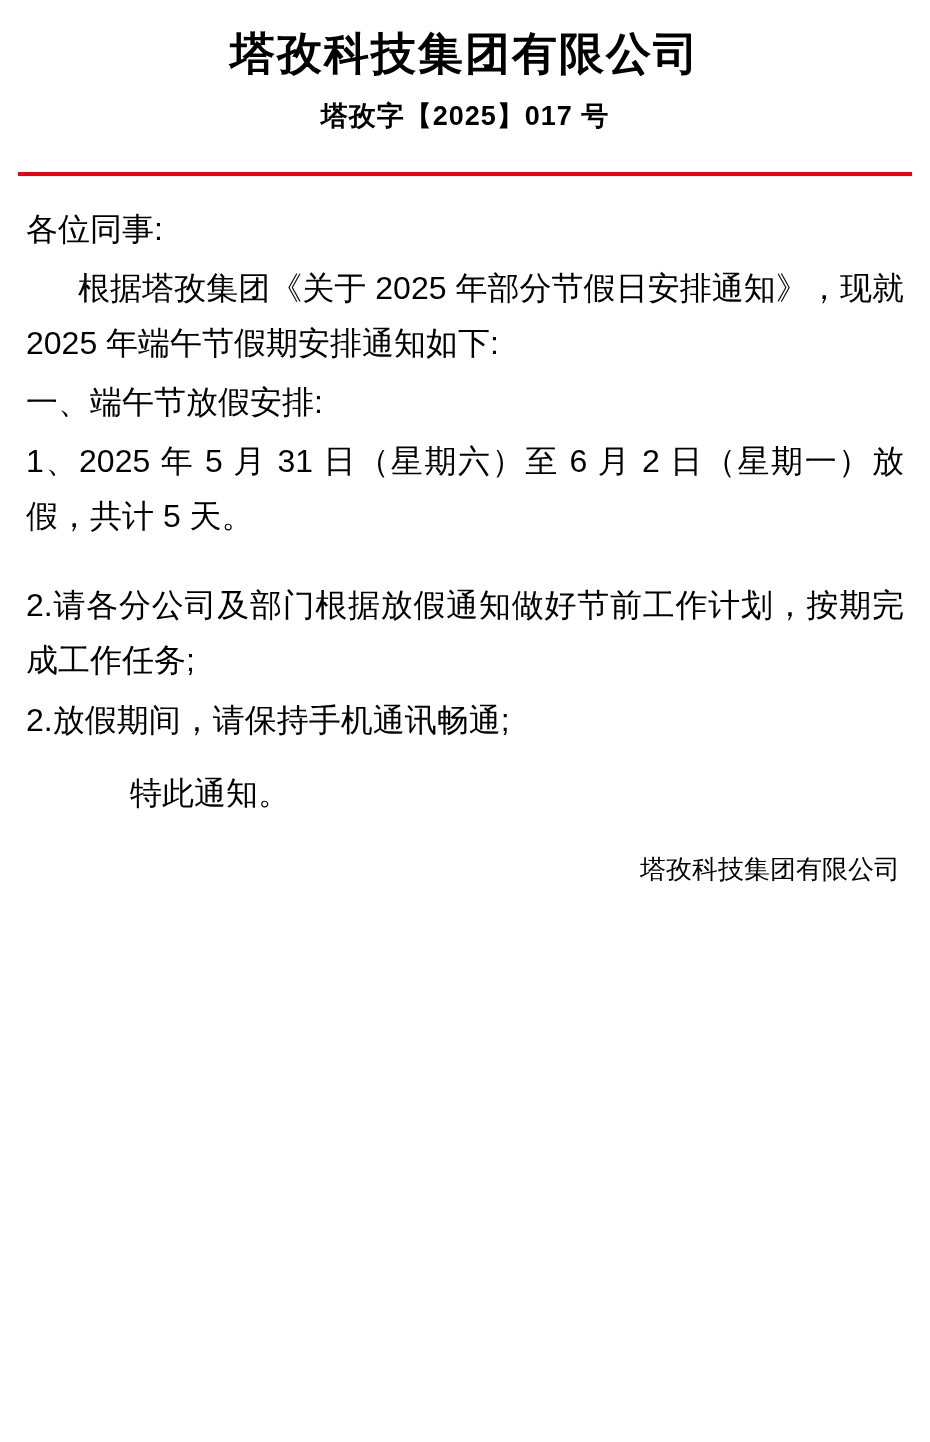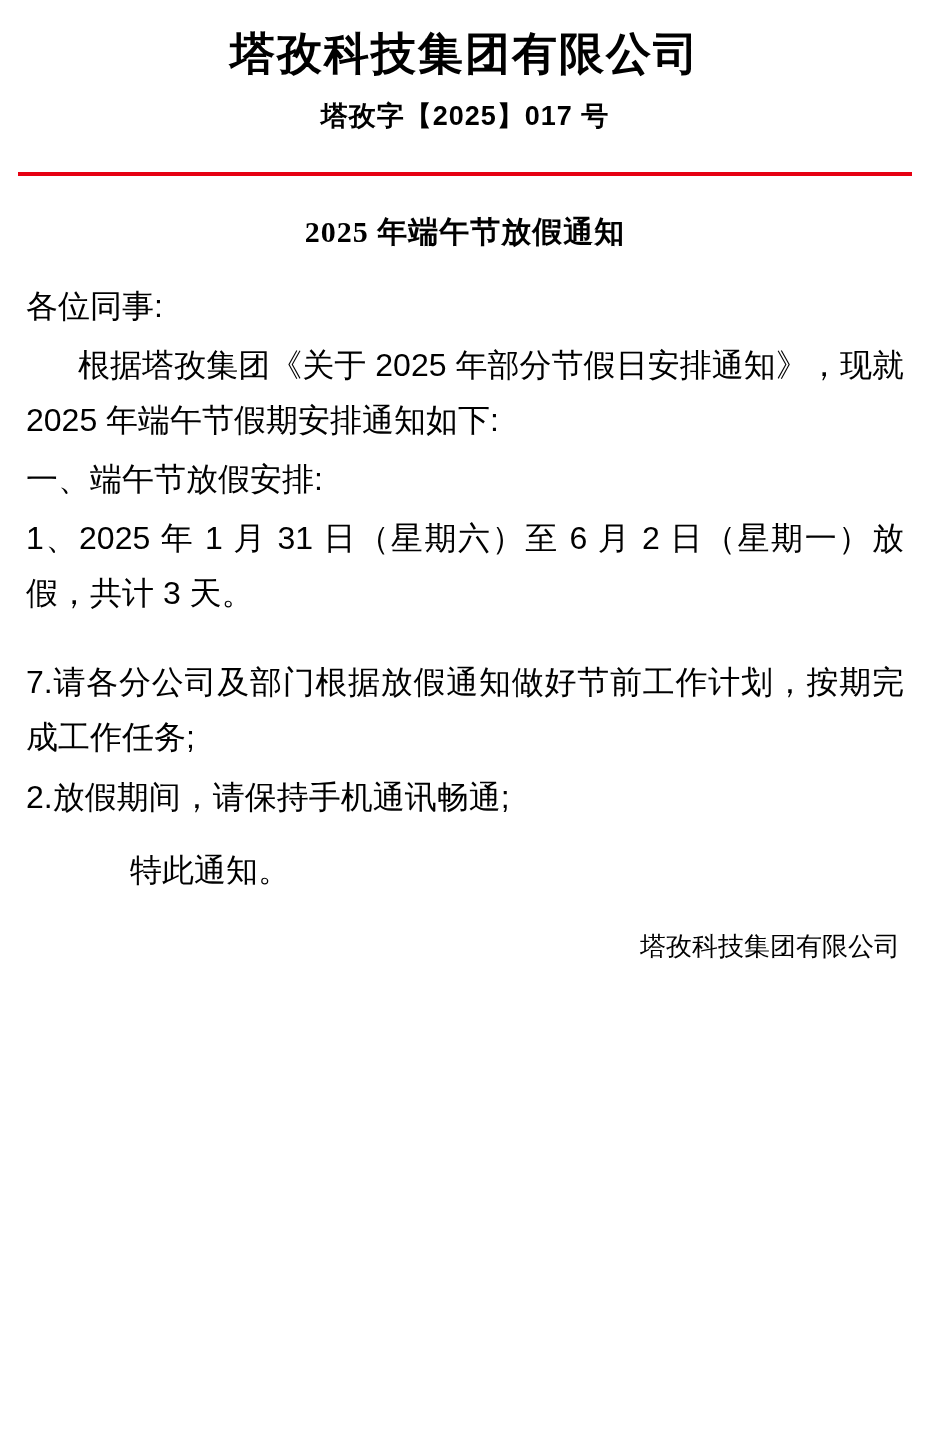--- a/index.html
+++ b/index.html
@@ -89,36 +89,35 @@
 <body>
 
 <div class="page">
 
   <div class="org-title">塔孜科技集团有限公司</div>
 
   <div class="doc-number">塔孜字【2025】017 号</div>
 
   <div class="red-rule" style="background: rgb(230, 0, 18);"></div>
 
-  <div class="doc-title">2025 年端午节放假通知</div>
 
   <div class="body-text">
 
     <p class="p">各位同事:</p>
 
     <p class="p indent">根据塔孜集团《关于 2025 年部分节假日安排通知》，现就 2025 年端午节假期安排通知如下:</p>
 
     <p class="p">一、端午节放假安排:</p>
 
-    <p class="p">1、2025 年 1 月 31 日（星期六）至 6 月 2 日（星期一）放假，共计 3 天。</p>
+    <p class="p">1、2025 年 5 月 31 日（星期六）至 6 月 2 日（星期一）放假，共计 5 天。</p>
 
     <div class="spacer"></div>
 
 
-    <p class="p">7.请各分公司及部门根据放假通知做好节前工作计划，按期完成工作任务;</p>
+    <p class="p">2.请各分公司及部门根据放假通知做好节前工作计划，按期完成工作任务;</p>
 
 
     <p class="p">2.放假期间，请保持手机通讯畅通;</p>
 
 
     <p class="p notice-end">特此通知。</p>
   </div>
 
   <div class="sign-block">
     <p class="sign-line">塔孜科技集团有限公司</p>

